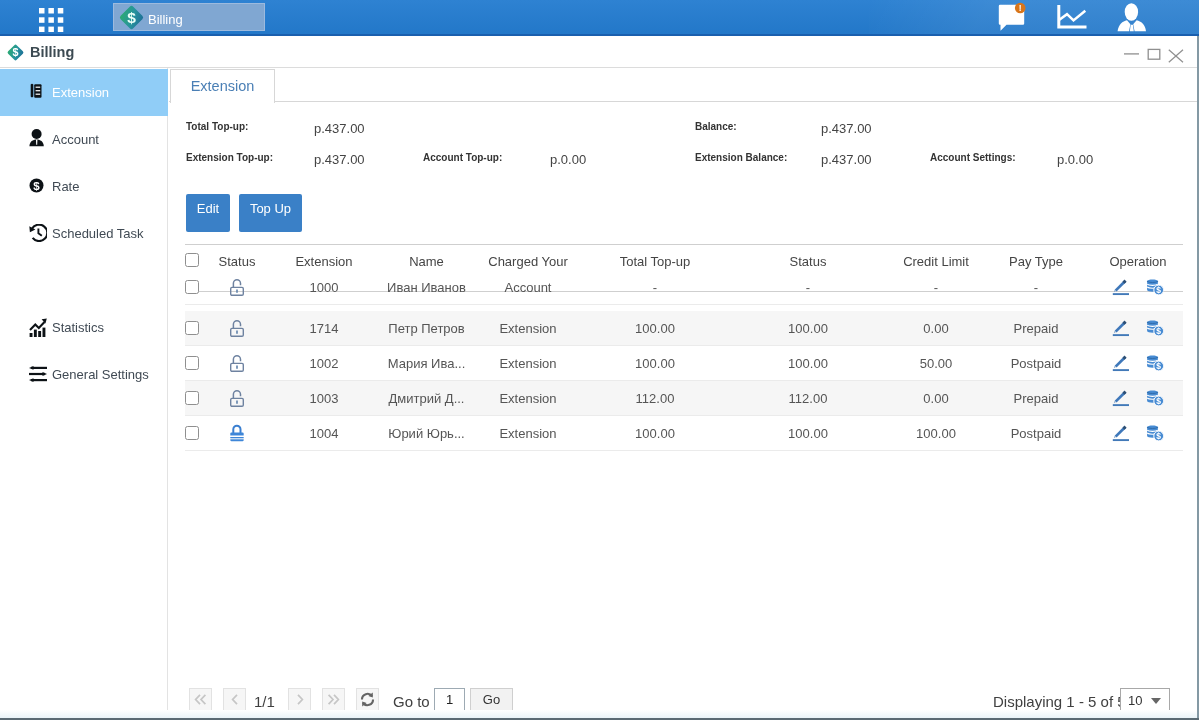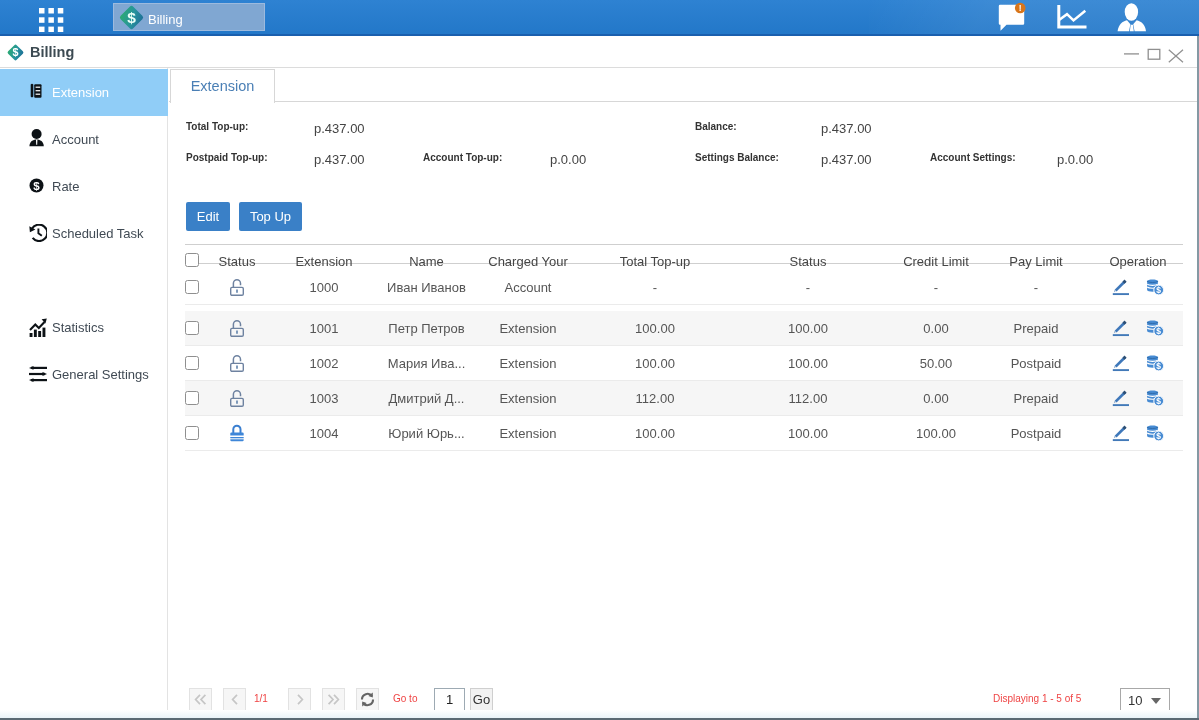--- a/index.html
+++ b/index.html
@@ -28,41 +28,41 @@
 .mi .lbl { position:absolute; left:52px; top:16px; font-size:13px; color:#404a54; }
 .mi.active { background:#90cdf7; }
 .mi.active .lbl { color:#fff; }
 
 #content { position:absolute; left:169px; top:68px; width:1028px; height:648px; background:#fff; }
 #tabrow { position:absolute; left:0; top:0; width:1028px; height:34px; border-bottom:1px solid #d7d7d7; }
 #tabbox { position:absolute; left:1px; top:1px; width:105px; height:34px; background:#fff;
   border:1px solid #d7d7d7; border-bottom:none; text-align:center; line-height:32px; font-size:14.5px; color:#4a7fb5; }
 .lab { position:absolute; font-size:10px; font-weight:bold; color:#333; white-space:nowrap; }
 .val { position:absolute; font-size:13px; color:#444; white-space:nowrap; }
-.btn { position:absolute; top:134px; height:29px; background:#3a80c7; border-radius:2px; color:#fff;
+.btn { position:absolute; top:126px; height:38px; background:#3a80c7; border-radius:2px; color:#fff;
   font-size:13px; text-align:center; line-height:29px; }
 
 #tbl { position:absolute; left:16px; top:176px; width:998px; }
 .trow { position:absolute; left:0; width:998px; }
-.hdr { top:0; height:20px; border-top:1px solid #cfcfcf; border-bottom:1px solid #cfcfcf; }
+.hdr { top:0; height:48px; border-top:1px solid #cfcfcf; border-bottom:1px solid #cfcfcf; }
 .hdr span { position:absolute; top:9px; font-size:13px; color:#454545; transform:translateX(-50%); white-space:nowrap; }
 .drow { height:35px; border-bottom:1px solid #ebebeb; }
 .drow span { position:absolute; top:10px; font-size:13px; color:#555; transform:translateX(-50%); white-space:nowrap; }
 .drow.alt { background:#f6f6f6; }
 .cb { position:absolute; left:0px; width:13.5px; height:13.5px; background:#fff; border:1px solid #8f8f8f; border-radius:2.5px; }
 .hdr .cb { top:8px; }
 .drow .cb { top:10px; }
 .icw { position:absolute; transform:translateX(-50%); }
 
 .pgbtn { position:absolute; top:688px; width:23px; height:23px; background:#f6f6f6; border:1px solid #e2e2e2;
   text-align:center; color:#b2b2b2; font-size:16px; line-height:21px; }
-.pgtxt { position:absolute; font-size:10px; color:#ef4444; white-space:nowrap; }
+.pgtxt { position:absolute; font-size:15px; color:#404040; white-space:nowrap; }
 #goinput { position:absolute; left:434px; top:688px; width:31px; height:23px; border:1px solid #9daab3;
   font-size:13px; text-align:center; line-height:21px; color:#222; background:#fff; }
-#gobtn { position:absolute; left:470px; top:688px; width:23px; height:23px; background:#f2f2f2; border:1px solid #cfcfcf;
+#gobtn { position:absolute; left:470px; top:688px; width:43px; height:23px; background:#f2f2f2; border:1px solid #cfcfcf;
   font-size:13px; color:#333; text-align:center; line-height:21px; }
 #pagesel { position:absolute; left:1120px; top:688px; width:50px; height:23px; border:1px solid #a8a8a8; background:#fff; }
 #pagesel .num { position:absolute; left:7px; top:4px; font-size:13px; color:#333; }
 #pagesel .tri { position:absolute; right:8px; top:9px; width:0; height:0;
   border-left:5px solid transparent; border-right:5px solid transparent; border-top:6px solid #666; }
 
 #bgrad { position:absolute; left:0; top:710px; width:1199px; height:8px;
   background:linear-gradient(to bottom,#ffffff,#e9f3f8); }
 #bbar { position:absolute; left:0; top:718px; width:1199px; height:2px; background:#5a6a73; }
 #redge { position:absolute; left:1196.5px; top:36px; width:2.5px; height:682px; background:#8499a4; }
@@ -208,41 +208,41 @@
     </div>
   </div>
 
   <div id="content">
     <div id="tabrow"></div>
     <div id="tabbox">Extension</div>
     <div class="lab" style="left:17px; top:53px">Total Top-up:</div>
     <div class="val" style="left:145px; top:53px">p.437.00</div>
     <div class="lab" style="left:526px; top:53px">Balance:</div>
     <div class="val" style="left:652px; top:53px">p.437.00</div>
-    <div class="lab" style="left:17px; top:84px">Postpaid Top-up:</div>
+    <div class="lab" style="left:17px; top:84px">Extension Top-up:</div>
     <div class="val" style="left:145px; top:84px">p.437.00</div>
     <div class="lab" style="left:254px; top:84px">Account Top-up:</div>
     <div class="val" style="left:381px; top:84px">p.0.00</div>
-    <div class="lab" style="left:526px; top:84px">Settings Balance:</div>
+    <div class="lab" style="left:526px; top:84px">Extension Balance:</div>
     <div class="val" style="left:652px; top:84px">p.437.00</div>
     <div class="lab" style="left:761px; top:84px">Account Settings:</div>
     <div class="val" style="left:888px; top:84px">p.0.00</div>
     <div class="btn" style="left:17px; width:44px">Edit</div>
     <div class="btn" style="left:70px; width:63px">Top Up</div>
     <div id="tbl">
         <div class="trow hdr">
           <span class="cb" style="transform:none"></span>
           <span style="left:52px">Status</span>
           <span style="left:139px">Extension</span>
           <span style="left:241.5px">Name</span>
           <span style="left:343px">Charged Your</span>
           <span style="left:470px">Total Top-up</span>
           <span style="left:623px">Status</span>
           <span style="left:751px">Credit Limit</span>
-          <span style="left:851px">Pay Limit</span>
+          <span style="left:851px">Pay Type</span>
           <span style="left:953px">Operation</span>
         </div>
         <div class="trow drow" style="top:26px">
           <span class="cb" style="transform:none"></span>
           <span class="icw" style="left:52px;top:8px"><svg width="15" height="18" viewBox="0 0 15 18">
               <rect x="1.2" y="9.4" width="12.6" height="7.9" rx="1.3" fill="none" stroke="#6e82a0" stroke-width="1.4"></rect>
               <line x1="7.5" y1="11.4" x2="7.5" y2="14.8" stroke="#6888ae" stroke-width="1.7"></line>
               <path d="M3.9,9.2 V5.3 A3.55,3.55 0 0 1 11,5.3 V7.3" fill="none" stroke="#6e82a0" stroke-width="1.5"></path>
             </svg></span>
           <span style="left:139px">1000</span>
@@ -269,21 +269,21 @@
               <text x="12.2" y="13.8" font-size="8.5" font-weight="bold" fill="#fff" text-anchor="middle" font-family="Liberation Sans">$</text>
             </svg></span>
         </div>
         <div class="trow drow alt" style="top:67px">
           <span class="cb" style="transform:none"></span>
           <span class="icw" style="left:52px;top:8px"><svg width="15" height="18" viewBox="0 0 15 18">
               <rect x="1.2" y="9.4" width="12.6" height="7.9" rx="1.3" fill="none" stroke="#6e82a0" stroke-width="1.4"></rect>
               <line x1="7.5" y1="11.4" x2="7.5" y2="14.8" stroke="#6888ae" stroke-width="1.7"></line>
               <path d="M3.9,9.2 V5.3 A3.55,3.55 0 0 1 11,5.3 V7.3" fill="none" stroke="#6e82a0" stroke-width="1.5"></path>
             </svg></span>
-          <span style="left:139px">1001</span>
+          <span style="left:139px">1714</span>
           <span style="left:241.5px">Петр Петров</span>
           <span style="left:343px">Extension</span>
           <span style="left:470px">100.00</span>
           <span style="left:623px">100.00</span>
           <span style="left:751px">0.00</span>
           <span style="left:851px">Prepaid</span>
           <span class="icw" style="left:936px;top:8px"><svg width="18" height="18" viewBox="0 0 18 18">
               <line x1="3.6" y1="12.6" x2="13" y2="3.2" stroke="#3f78ba" stroke-width="2.7"></line>
               <line x1="11.5" y1="4.7" x2="13.6" y2="2.6" stroke="#2d4f74" stroke-width="2.9"></line>
               <path d="M3.9,13 L1.9,14.3 L2.4,12 Z" fill="#86a8cc"></path>

